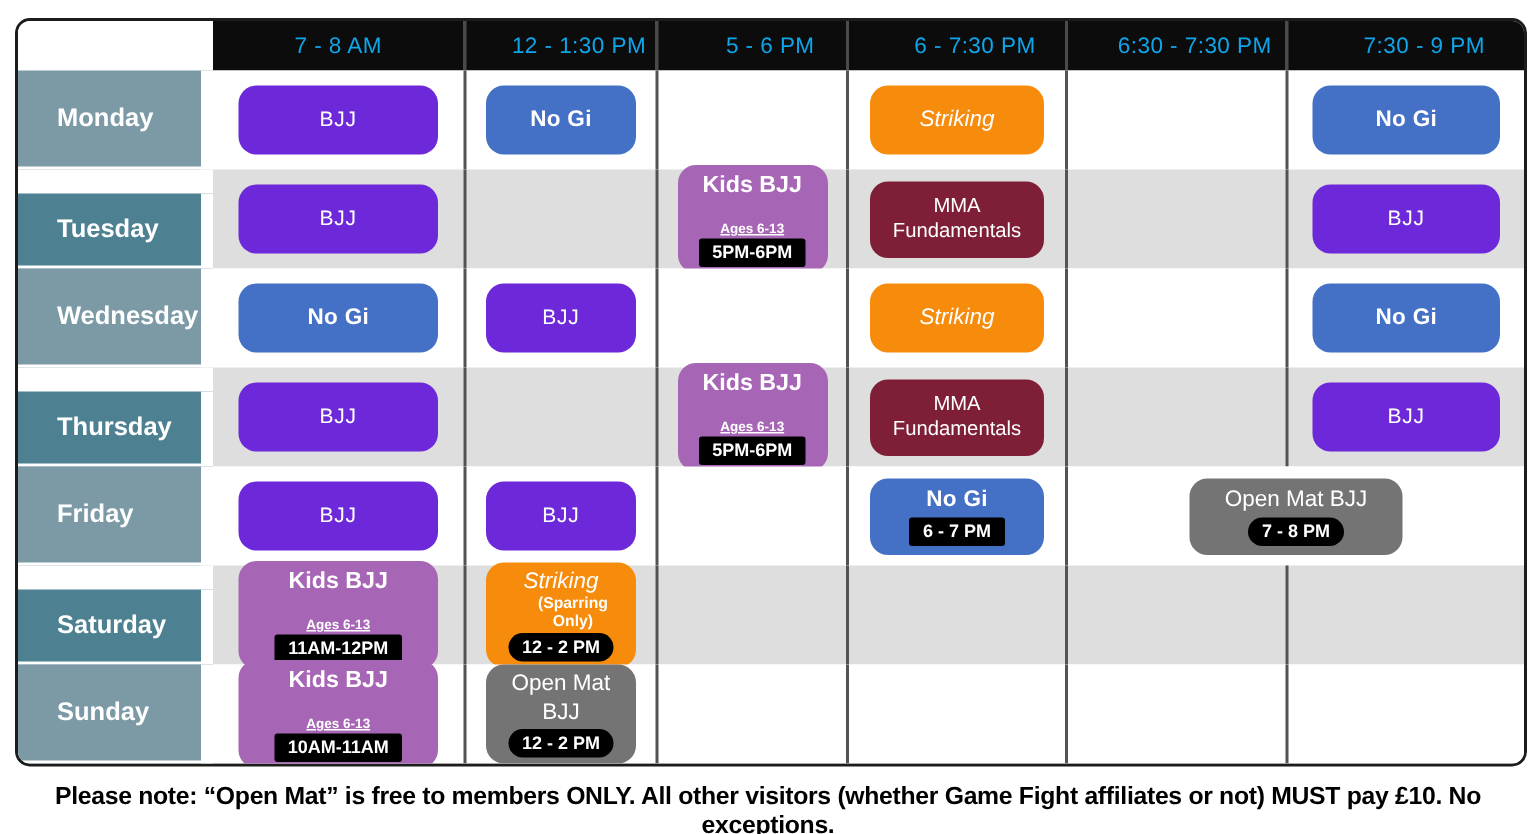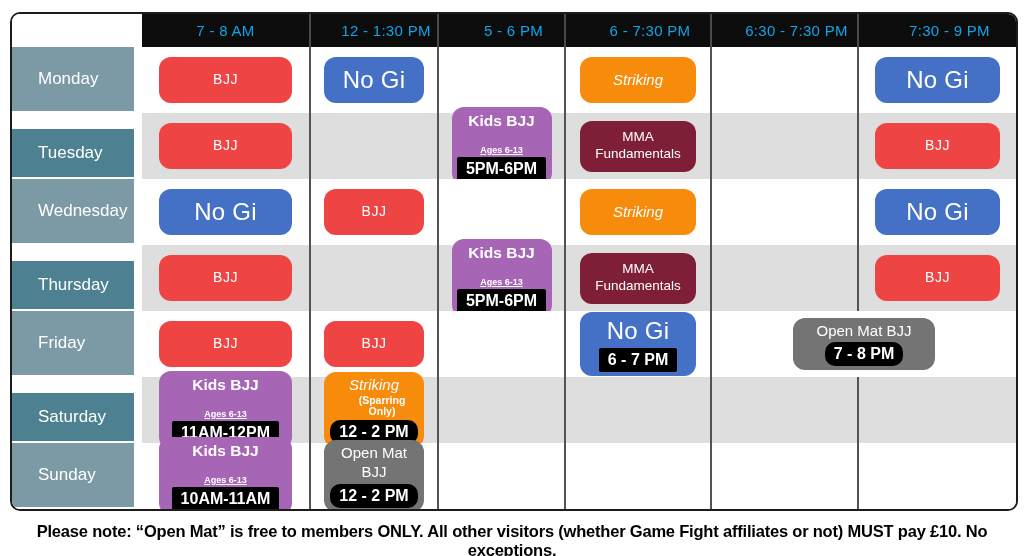--- a/index.html
+++ b/index.html
@@ -13,53 +13,53 @@
           grid-template-rows:33px repeat(7, 66px); }
 
   
   .corner { background:#ffffff; }
   .h-time { background:#0c0c0c; color:#0ea5e9; font-size:15px; font-weight:500;
             letter-spacing:.3px; display:flex; align-items:center; justify-content:center; }
   .h-time.sep { border-left:2px solid #4a4a4a;padding-left:24px; }
 
   
   .day { color:#ffffff; font-size:17px; display:flex; align-items:center;
-         padding-left:26px; border-right:8px solid #ffffff; border-bottom:2.5px solid #ffffff; }
+         padding-left:26px; border-right:8px solid #ffffff; border-bottom:2.5px solid #ffffff;font-weight:bold; }
   .day-light { background:#7c9aa6; }
   .day-dark  { background:#4d8090;margin-top:16px; }
 
   
   .slot { display:flex; align-items:center; justify-content:center; background:#ffffff; }
   .slot.sep { border-left:2px solid #535353; }
   .bg-gray { background:#dedede; }
   .span2 { grid-column: span 2; }
 
   
   .pill { border-radius:12px; color:#ffffff; display:flex; flex-direction:column;
           align-items:center; justify-content:center; text-align:center;
           width:80%; min-height:46px; padding:4px 8px; line-height:1.25; }
   .p-md   { min-height:51px; }
   .p-tall { min-height:57px; }
-  .c-bjj      { background:#ef4444; }
+  .c-bjj      { background:#6d28d9; }
   .c-nogi     { background:#4471c6; }
   .c-striking { background:#f78b0c; }
   .c-kids     { background:#a766b5; }
   .c-mma      { background:#7e1e37; }
   .c-open     { background:#747474; }
   .w-open-fri { width:142px; }
 
   .lbl       { font-size:14px; letter-spacing:.5px; }
-  .lbl-big   { font-size:24px; font-weight:400; letter-spacing:.2px; }
+  .lbl-big   { font-size:15px; font-weight:700; letter-spacing:.2px; }
   .lbl-strk  { font-size:15px;font-style:italic; }
   .lbl-kids  { font-size:15.5px; font-weight:600; }
   .lbl-mma   { font-size:13.5px; max-width:100px; }
   .lbl-open  { font-size:15px; }
   .sub   { font-size:9px; font-weight:700; line-height:1.15; margin-top:14px;text-decoration:underline; }
   .sub-sp{ font-size:10.5px; font-weight:700; line-height:1.1;margin-left:16px; }
-  .badge { background:#000000; color:#ffffff; font-weight:700; font-size:16px;
+  .badge { background:#000000; color:#ffffff; font-weight:700; font-size:12px;
            padding:2px 9px; margin-top:2px; border-radius:2px; white-space:nowrap; }
   .badge.round { border-radius:10px; }
 
   .note { position:absolute; left:0; right:0; top:522px; text-align:center;
           color:#000000; font-size:16.5px; font-weight:700; letter-spacing:-.2px; }
 </style>
 </head>
 <body>
 
 <div class="page">

